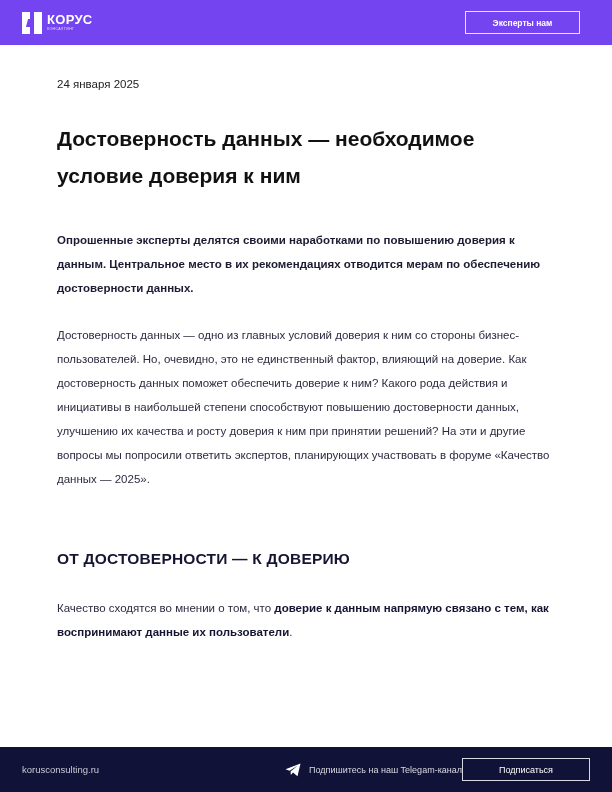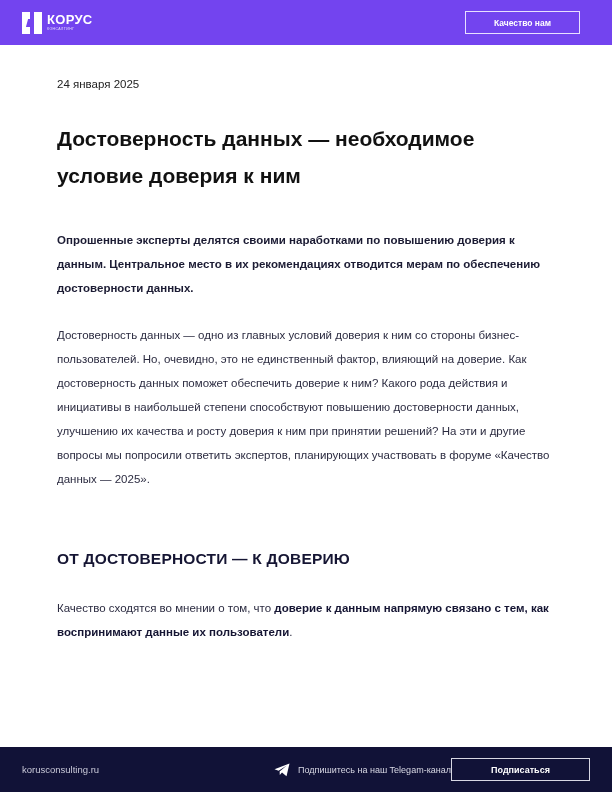--- a/index.html
+++ b/index.html
@@ -56,41 +56,41 @@
     position: absolute; left: 0; top: 747px; width: 612px; height: 45px;
     background: #111237;
     display: flex; align-items: center;
     padding: 8px 22px;
   }
   .site { color: #c9c9d8; font-size: 9.5px; }
   .tg { display: flex; align-items: center; gap: 8px; margin-left: auto; }
   .tg-icon { width: 16px; height: 14px; }
   .tg-text { color: #d8d8e4; font-size: 9px; }
   .subscribe-btn {
-    width: 139px; height: 23px; border: 1px solid #d8d8e4;
-    color: #fff; font-size: 9px; font-weight: bold;
+    width: 128px; height: 23px; border: 1px solid #d8d8e4;
+    color: #fff; font-size: 9px; font-weight: normal;
     display: flex; align-items: center; justify-content: center;
   }
 </style>
 </head>
 <body>
 
 <header class="header">
   <div class="logo">
     <div class="logo-mark">
       <div class="bar-l"></div>
         <div class="notch"></div>
         <div class="bar-r"></div>
     </div>
     <div class="logo-text">
       <span class="logo-name">КОРУС</span>
       <span class="logo-sub">КОНСАЛТИНГ</span>
     </div>
   </div>
-  <div class="write-btn">Качество нам</div>
+  <div class="write-btn">Эксперты нам</div>
 </header>
 
 <main class="content">
   <div class="date">24 января 2025</div>
   <h1 class="title">Достоверность данных — необходимое условие доверия к ним</h1>
   <p class="lead">Опрошенные эксперты делятся своими наработками по повышению доверия к данным. Центральное место в их рекомендациях отводится мерам по обеспечению достоверности данных.</p>
   <p class="body-text">Достоверность данных — одно из главных условий доверия к ним со стороны бизнес-пользователей. Но, очевидно, это не единственный фактор, влияющий на доверие. Как достоверность данных поможет обеспечить доверие к ним? Какого рода действия и инициативы в наибольшей степени способствуют повышению достоверности данных, улучшению их качества и росту доверия к ним при принятии решений? На эти и другие вопросы мы попросили ответить экспертов, планирующих участвовать в форуме «Качество данных — 2025».</p>
   <h2 class="section-heading">ОТ ДОСТОВЕРНОСТИ — К ДОВЕРИЮ</h2>
   <p class="section-para"><span>Качество сходятся во мнении о том, что </span><b>доверие к данным напрямую связано с тем, как воспринимают данные их пользователи</b><span>.</span></p>
 </main>

